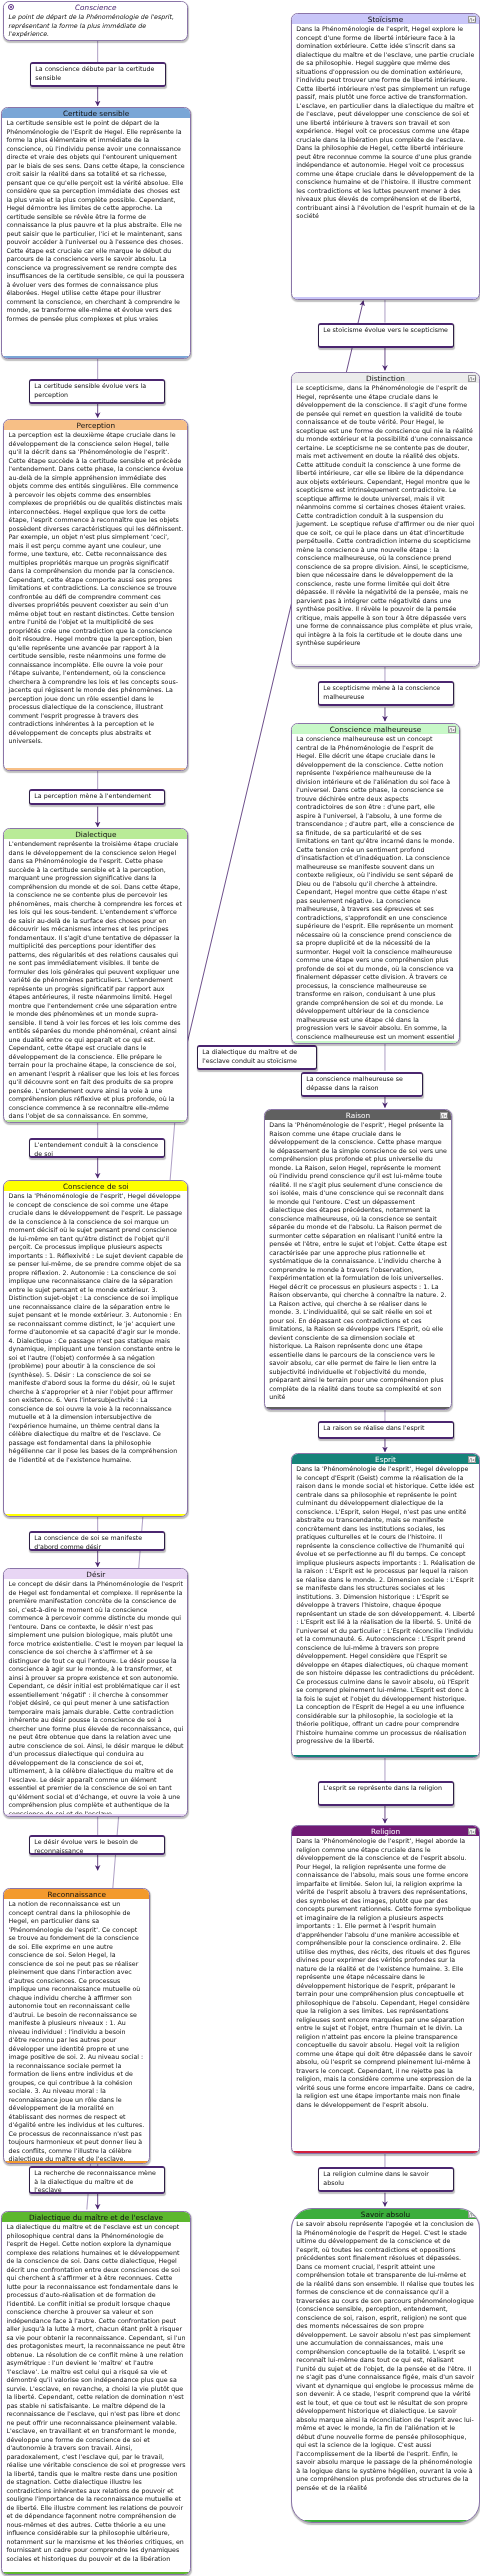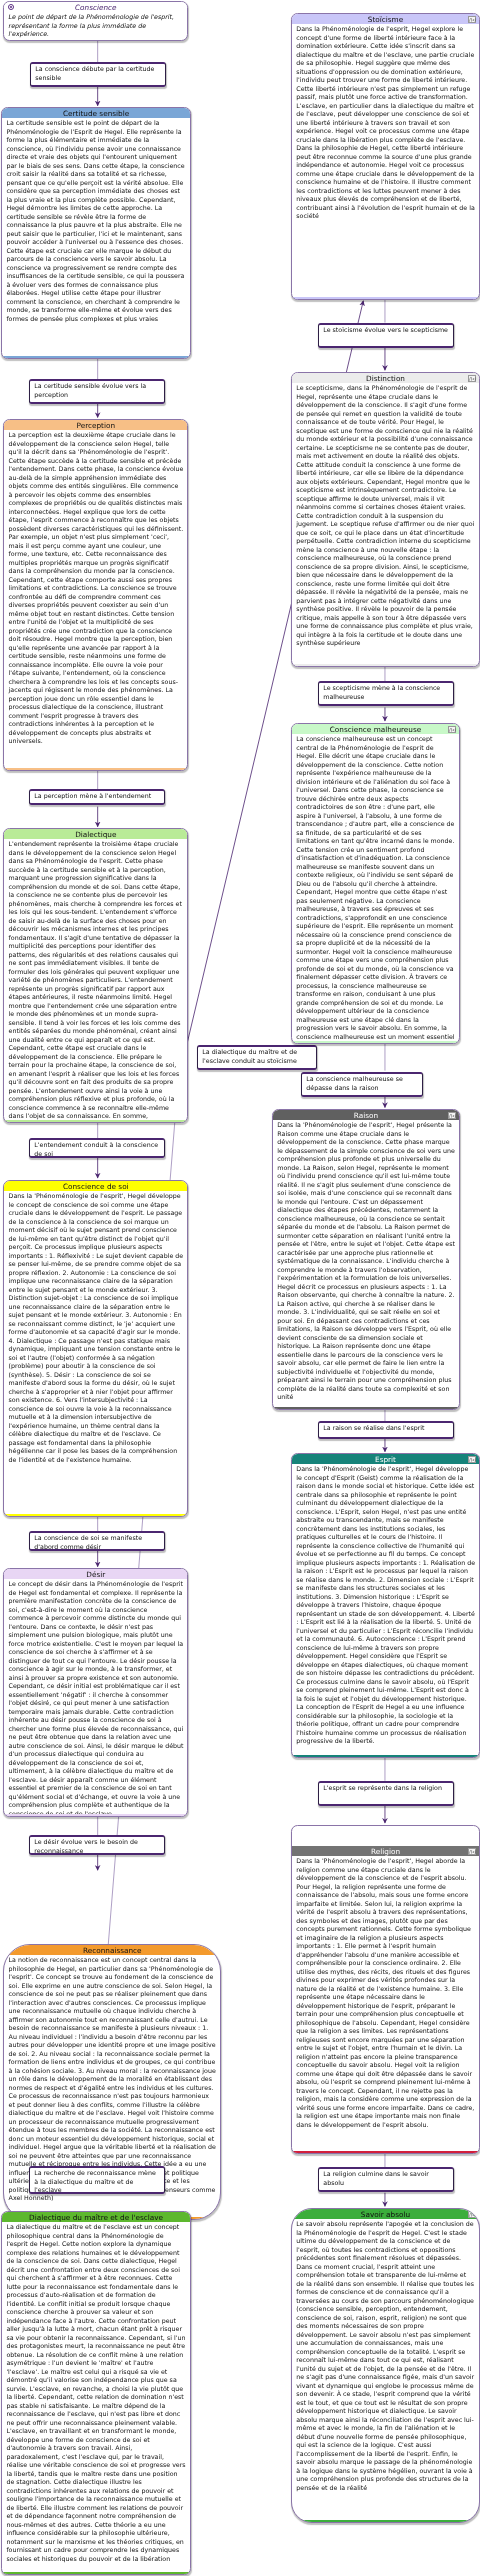--- a/index.html
+++ b/index.html
@@ -154,21 +154,21 @@
 <div class="node" style="left:3.3px; top:1568px; width:185px; height:249px;">
   <div class="head" style="background:#e8d6f4;">
     <span>Désir</span>
   </div>
   <div class="body">Le concept de désir dans la Phénoménologie de l'esprit de Hegel est fondamental et complexe. Il représente la première manifestation concrète de la conscience de soi, c'est-à-dire le moment où la conscience commence à percevoir comme distincte du monde qui l'entoure. Dans ce contexte, le désir n'est pas simplement une pulsion biologique, mais plutôt une force motrice existentielle. C'est le moyen par lequel la conscience de soi cherche à s'affirmer et à se distinguer de tout ce qui l'entoure. Le désir pousse la conscience à agir sur le monde, à le transformer, et ainsi à prouver sa propre existence et son autonomie. Cependant, ce désir initial est problématique car il est essentiellement 'négatif' : il cherche à consommer l'objet désiré, ce qui peut mener à une satisfaction temporaire mais jamais durable. Cette contradiction inhérente au désir pousse la conscience de soi à chercher une forme plus élevée de reconnaissance, qui ne peut être obtenue que dans la relation avec une autre conscience de soi. Ainsi, le désir marque le début d'un processus dialectique qui conduira au développement de la conscience de soi et, ultimement, à la célèbre dialectique du maître et de l'esclave. Le désir apparaît comme un élément essentiel et premier de la conscience de soi en tant qu'élément social et d'échange, et ouvre la voie à une compréhension plus complète et authentique de la conscience de soi et de l'esclave.</div>
   <div class="bottom-bar" style="background:#e8d6f4;"></div>
 </div>
 
 <div class="link" style="left:29px; top:1835px; width:136px; height:19.5px;">Le désir évolue vers le besoin de reconnaissance</div>
 
-<div class="node" style="left:3.3px; top:1944px; width:218px; height:276px;border-radius:27px;">
+<div class="node" style="left:3.3px; top:1888px; width:147px; height:276px;">
   <div class="head" style="background:#f39a2d;">
     <span>Reconnaissance</span>
   </div>
   <div class="body">La notion de reconnaissance est un concept central dans la philosophie de Hegel, en particulier dans sa 'Phénoménologie de l'esprit'. Ce concept se trouve au fondement de la conscience de soi. Elle exprime en une autre conscience de soi. Selon Hegel, la conscience de soi ne peut pas se réaliser pleinement que dans l'interaction avec d'autres consciences. Ce processus implique une reconnaissance mutuelle où chaque individu cherche à affirmer son autonomie tout en reconnaissant celle d'autrui. Le besoin de reconnaissance se manifeste à plusieurs niveaux : 1. Au niveau individuel : l'individu a besoin d'être reconnu par les autres pour développer une identité propre et une image positive de soi. 2. Au niveau social : la reconnaissance sociale permet la formation de liens entre individus et de groupes, ce qui contribue à la cohésion sociale. 3. Au niveau moral : la reconnaissance joue un rôle dans le développement de la moralité en établissant des normes de respect et d'égalité entre les individus et les cultures. Ce processus de reconnaissance n'est pas toujours harmonieux et peut donner lieu à des conflits, comme l'illustre la célèbre dialectique du maître et de l'esclave. Hegel voit l'histoire comme un processeur de reconnaissance mutuelle progressivement étendue à tous les membres de la société. La reconnaissance est donc un moteur essentiel du développement historique, social et individuel. Hegel argue que la véritable liberté et la réalisation de soi ne peuvent être atteintes que par une reconnaissance mutuelle et réciproque entre les individus. Cette idée a eu une influence considérable sur la philosophie sociale et politique ultérieure, notamment sur les théories de la justice et les politiques de l'identité contemporaines (voir les penseurs comme Axel Honneth)</div>
   <div class="bottom-bar" style="background:#f39a2d;"></div>
 </div>
 
 <div class="link" style="left:29px; top:2166px; width:136px; height:28px;">La recherche de reconnaissance mène à la dialectique du maître et de l'esclave</div>
 
 <div class="node" style="left:1.1px; top:2211px; width:190px; height:364px;">
@@ -207,21 +207,21 @@
   <div class="head" style="background:#c8f8c8;">
     <span>Conscience malheureuse</span>
     <span class="fx">f(x)</span>
   </div>
   <div class="body">La conscience malheureuse est un concept central de la Phénoménologie de l'esprit de Hegel. Elle décrit une étape cruciale dans le développement de la conscience. Cette notion représente l'expérience malheureuse de la division intérieure et de l'aliénation du soi face à l'universel. Dans cette phase, la conscience se trouve déchirée entre deux aspects contradictoires de son être : d'une part, elle aspire à l'universel, à l'absolu, à une forme de transcendance ; d'autre part, elle a conscience de sa finitude, de sa particularité et de ses limitations en tant qu'être incarné dans le monde. Cette tension crée un sentiment profond d'insatisfaction et d'inadéquation. La conscience malheureuse se manifeste souvent dans un contexte religieux, où l'individu se sent séparé de Dieu ou de l'absolu qu'il cherche à atteindre. Cependant, Hegel montre que cette étape n'est pas seulement négative. La conscience malheureuse, à travers ses épreuves et ses contradictions, s'approfondit en une conscience supérieure de l'esprit. Elle représente un moment nécessaire où la conscience prend conscience de sa propre duplicité et de la nécessité de la surmonter. Hegel voit la conscience malheureuse comme une étape vers une compréhension plus profonde de soi et du monde, où la conscience va finalement dépasser cette division. À travers ce processus, la conscience malheureuse se transforme en raison, conduisant à une plus grande compréhension de soi et du monde. Le développement ultérieur de la conscience malheureuse est une étape clé dans la progression vers le savoir absolu. En somme, la conscience malheureuse est un moment essentiel de l'expérience humaine, qui, en révélant les contradictions de la conscience, ouvre la voie à la réconciliation de l'esprit avec lui-même et avec l'histoire</div>
   <div class="bottom-bar" style="background:#c8f8c8;"></div>
 </div>
 
 <div class="link" style="left:301px; top:1072px; width:122px; height:25px;">La conscience malheureuse se dépasse dans la raison</div>
 
-<div class="node" style="left:272px; top:1109px; width:188px; height:301px;">
+<div class="node" style="left:264px; top:1109px; width:188px; height:301px;">
   <div class="head" style="background:#606060; color:#fff;">
     <span>Raison</span>
     <span class="fx">f(x)</span>
   </div>
   <div class="body">Dans la 'Phénoménologie de l'esprit', Hegel présente la Raison comme une étape cruciale dans le développement de la conscience. Cette phase marque le dépassement de la simple conscience de soi vers une compréhension plus profonde et plus universelle du monde. La Raison, selon Hegel, représente le moment où l'individu prend conscience qu'il est lui-même toute réalité. Il ne s'agit plus seulement d'une conscience de soi isolée, mais d'une conscience qui se reconnaît dans le monde qui l'entoure. C'est un dépassement dialectique des étapes précédentes, notamment la conscience malheureuse, où la conscience se sentait séparée du monde et de l'absolu. La Raison permet de surmonter cette séparation en réalisant l'unité entre la pensée et l'être, entre le sujet et l'objet. Cette étape est caractérisée par une approche plus rationnelle et systématique de la connaissance. L'individu cherche à comprendre le monde à travers l'observation, l'expérimentation et la formulation de lois universelles. Hegel décrit ce processus en plusieurs aspects : 1. La Raison observante, qui cherche à connaître la nature. 2. La Raison active, qui cherche à se réaliser dans le monde. 3. L'individualité, qui se sait réelle en soi et pour soi. En dépassant ces contradictions et ces limitations, la Raison se développe vers l'Esprit, où elle devient consciente de sa dimension sociale et historique. La Raison représente donc une étape essentielle dans le parcours de la conscience vers le savoir absolu, car elle permet de faire le lien entre la subjectivité individuelle et l'objectivité du monde, préparant ainsi le terrain pour une compréhension plus complète de la réalité dans toute sa complexité et son unité</div>
   <div class="bottom-bar" style="background:#606060;"></div>
 </div>
 
 <div class="link" style="left:318px; top:1421px; width:136px; height:18.4px;">La raison se réalise dans l'esprit</div>
 
@@ -230,21 +230,21 @@
     <span>Esprit</span>
     <span class="fx">f(x)</span>
   </div>
   <div class="body">Dans la 'Phénoménologie de l'esprit', Hegel développe le concept d'Esprit (Geist) comme la réalisation de la raison dans le monde social et historique. Cette idée est centrale dans sa philosophie et représente le point culminant du développement dialectique de la conscience. L'Esprit, selon Hegel, n'est pas une entité abstraite ou transcendante, mais se manifeste concrètement dans les institutions sociales, les pratiques culturelles et le cours de l'histoire. Il représente la conscience collective de l'humanité qui évolue et se perfectionne au fil du temps. Ce concept implique plusieurs aspects importants : 1. Réalisation de la raison : L'Esprit est le processus par lequel la raison se réalise dans le monde. 2. Dimension sociale : L'Esprit se manifeste dans les structures sociales et les institutions. 3. Dimension historique : L'Esprit se développe à travers l'histoire, chaque époque représentant un stade de son développement. 4. Liberté : L'Esprit est lié à la réalisation de la liberté. 5. Unité de l'universel et du particulier : L'Esprit réconcilie l'individu et la communauté. 6. Autoconscience : L'Esprit prend conscience de lui-même à travers son propre développement. Hegel considère que l'Esprit se développe en étapes dialectiques, où chaque moment de son histoire dépasse les contradictions du précédent. Ce processus culmine dans le savoir absolu, où l'Esprit se comprend pleinement lui-même. L'Esprit est donc à la fois le sujet et l'objet du développement historique. La conception de l'Esprit de Hegel a eu une influence considérable sur la philosophie, la sociologie et la théorie politique, offrant un cadre pour comprendre l'histoire humaine comme un processus de réalisation progressive de la liberté.</div>
   <div class="bottom-bar" style="background:#16837a;"></div>
 </div>
 
 <div class="link" style="left:318px; top:1781px; width:136px; height:25px;">L'esprit se représente dans la religion</div>
 
 <div class="node" style="left:291px; top:1825px; width:189px; height:329px;">
-  <div class="head" style="background:#737373; color:#fff;margin-top:20px;">
+  <div class="head" style="background:#701a75; color:#fff;">
     <span>Religion</span>
     <span class="fx">f(x)</span>
   </div>
   <div class="body">Dans la 'Phénoménologie de l'esprit', Hegel aborde la religion comme une étape cruciale dans le développement de la conscience et de l'esprit absolu. Pour Hegel, la religion représente une forme de connaissance de l'absolu, mais sous une forme encore imparfaite et limitée. Selon lui, la religion exprime la vérité de l'esprit absolu à travers des représentations, des symboles et des images, plutôt que par des concepts purement rationnels. Cette forme symbolique et imaginaire de la religion a plusieurs aspects importants : 1. Elle permet à l'esprit humain d'appréhender l'absolu d'une manière accessible et compréhensible pour la conscience ordinaire. 2. Elle utilise des mythes, des récits, des rituels et des figures divines pour exprimer des vérités profondes sur la nature de la réalité et de l'existence humaine. 3. Elle représente une étape nécessaire dans le développement historique de l'esprit, préparant le terrain pour une compréhension plus conceptuelle et philosophique de l'absolu. Cependant, Hegel considère que la religion a ses limites. Les représentations religieuses sont encore marquées par une séparation entre le sujet et l'objet, entre l'humain et le divin. La religion n'atteint pas encore la pleine transparence conceptuelle du savoir absolu. Hegel voit la religion comme une étape qui doit être dépassée dans le savoir absolu, où l'esprit se comprend pleinement lui-même à travers le concept. Cependant, il ne rejette pas la religion, mais la considère comme une expression de la vérité sous une forme encore imparfaite. Dans ce cadre, la religion est une étape importante mais non finale dans le développement de l'esprit absolu.</div>
   <div class="bottom-bar" style="background:#d21f3c;"></div>
 </div>
 
 <div class="link" style="left:318px; top:2167px; width:136px; height:25px;">La religion culmine dans le savoir absolu</div>
 
 <div class="node" style="left:291px; top:2208px; width:189px; height:315px;border-radius:21px;">

